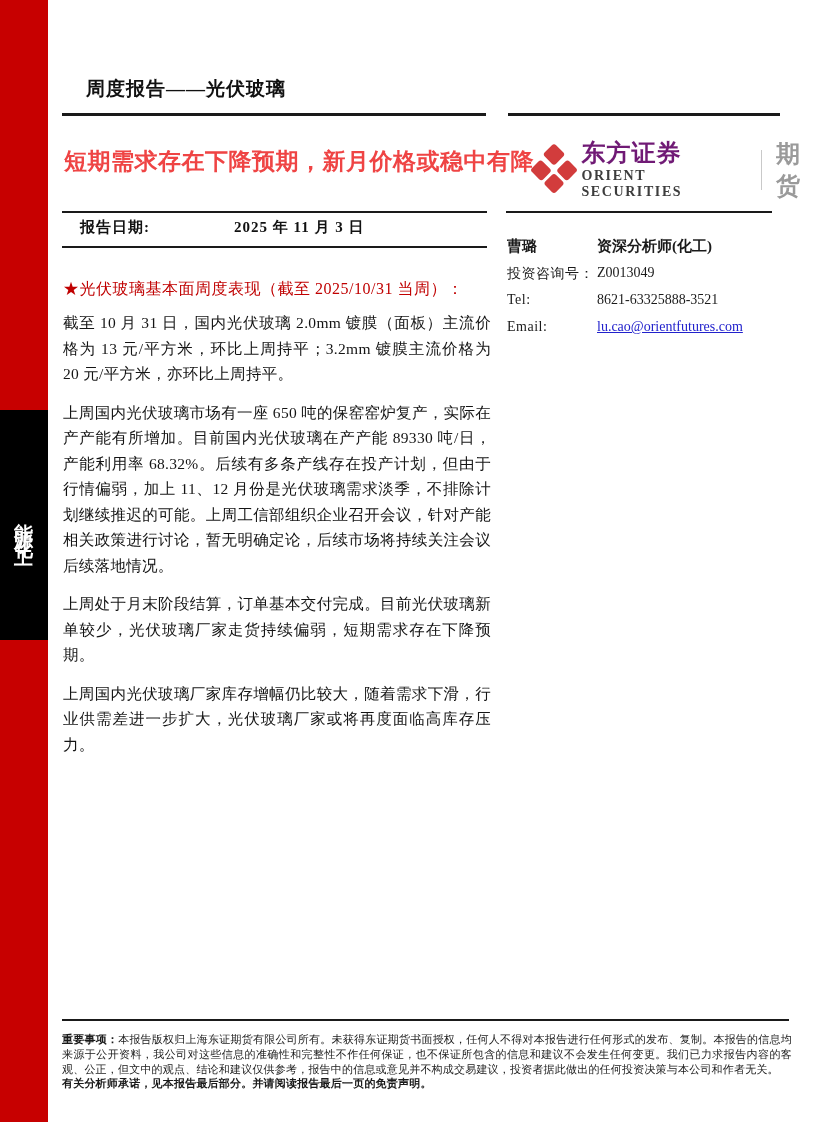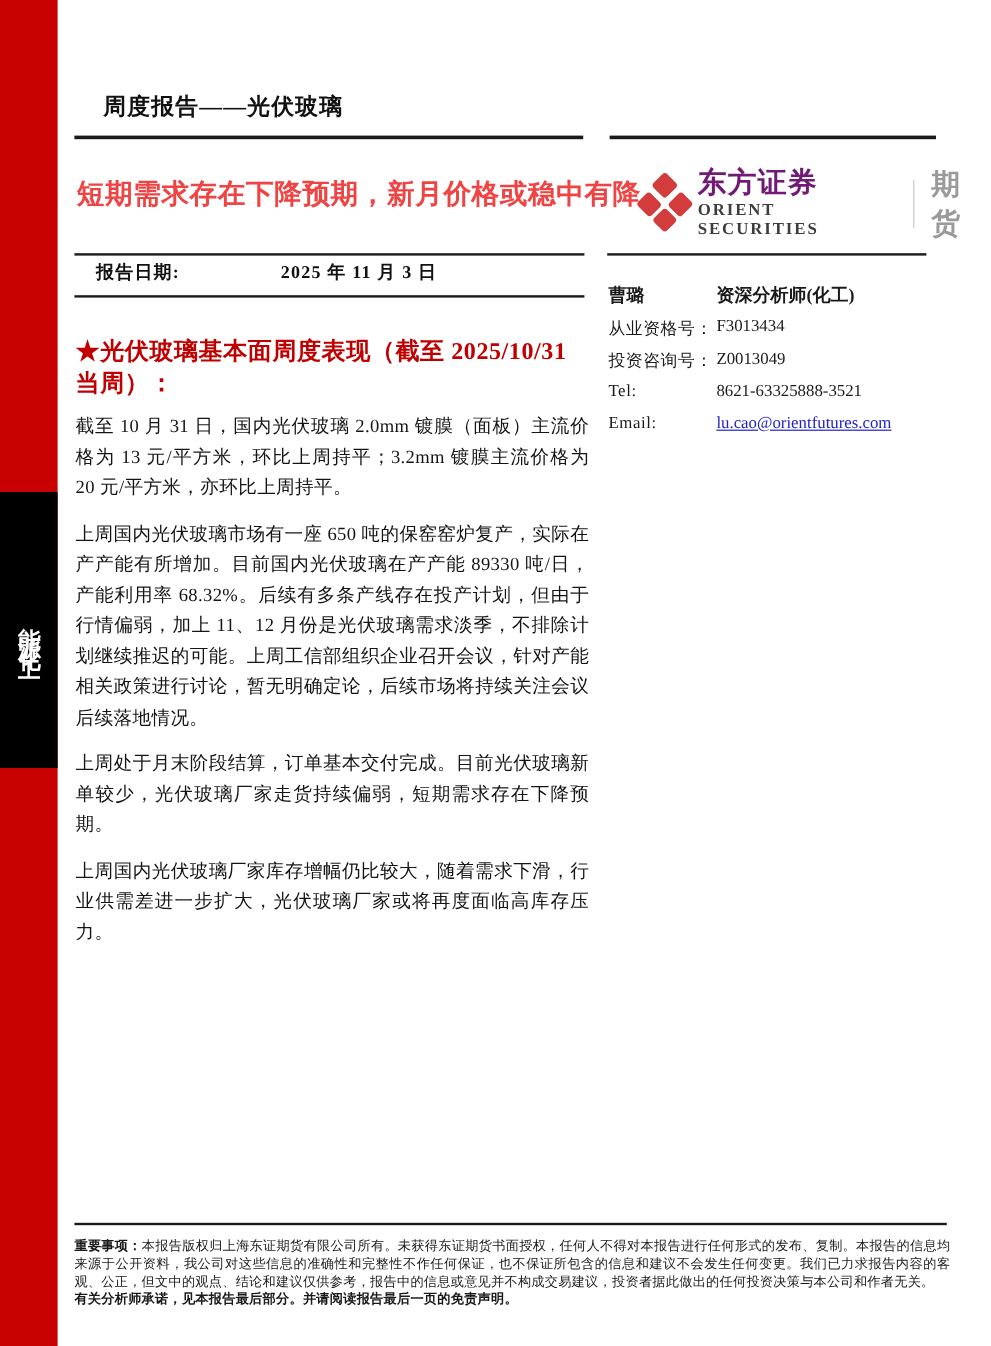--- a/index.html
+++ b/index.html
@@ -82,21 +82,21 @@
   .analyst-name { position: absolute; left: 0; top: 0; font-size: 15px; }
   .analyst-title { position: absolute; left: 90px; top: 0; font-size: 15px; }
   .analyst-row { position: relative; height: 27px; }
   .analyst-row .lbl { position: absolute; left: 0; top: 0; letter-spacing: 0.5px; }
   .analyst-row .val { position: absolute; left: 90px; top: 0; }
   .analyst-row .val a { color: #2121cc; text-decoration: underline; }
 
   
   .content { position: absolute; left: 63px; top: 279px; width: 428px; }
   .sec-heading {
-    color: #c00000; font-weight: bold; font-size: 20px;
+    color: #c00000; font-weight: normal; font-size: 16px;
     margin-bottom: 10px; letter-spacing: 0.5px;
   }
   .sec-heading .star { color: #c00000; font-style: normal; }
   .sec-heading.second { margin-top: 18px; }
   .sec-heading.second .star { margin-right: 8px; }
   .content p {
     font-size: 15.5px; line-height: 25.5px; color: #141414;
     text-align: justify; text-justify: inter-ideograph;
     margin-bottom: 13px; letter-spacing: 0.3px;
   }
@@ -150,24 +150,20 @@
     <span class="date-value">2025 年 11 月 3 日</span>
   </div>
   <div class="rule-thin" id="rule-mid-left-b"></div>
 
   <div class="analyst">
     <div class="analyst-head">
       <span class="analyst-name">曹璐</span>
       <span class="analyst-title">资深分析师(化工)</span>
     </div>
     <div class="analyst-row">
-      <span class="lbl">从业资格号：</span>
-      <span class="val">F3013434</span>
-    </div>
-    <div class="analyst-row">
       <span class="lbl">投资咨询号：</span>
       <span class="val">Z0013049</span>
     </div>
     <div class="analyst-row">
       <span class="lbl">Tel:</span>
       <span class="val">8621-63325888-3521</span>
     </div>
     <div class="analyst-row">
       <span class="lbl">Email:</span>
       <span class="val"><a href="#">lu.cao@orientfutures.com</a></span>

